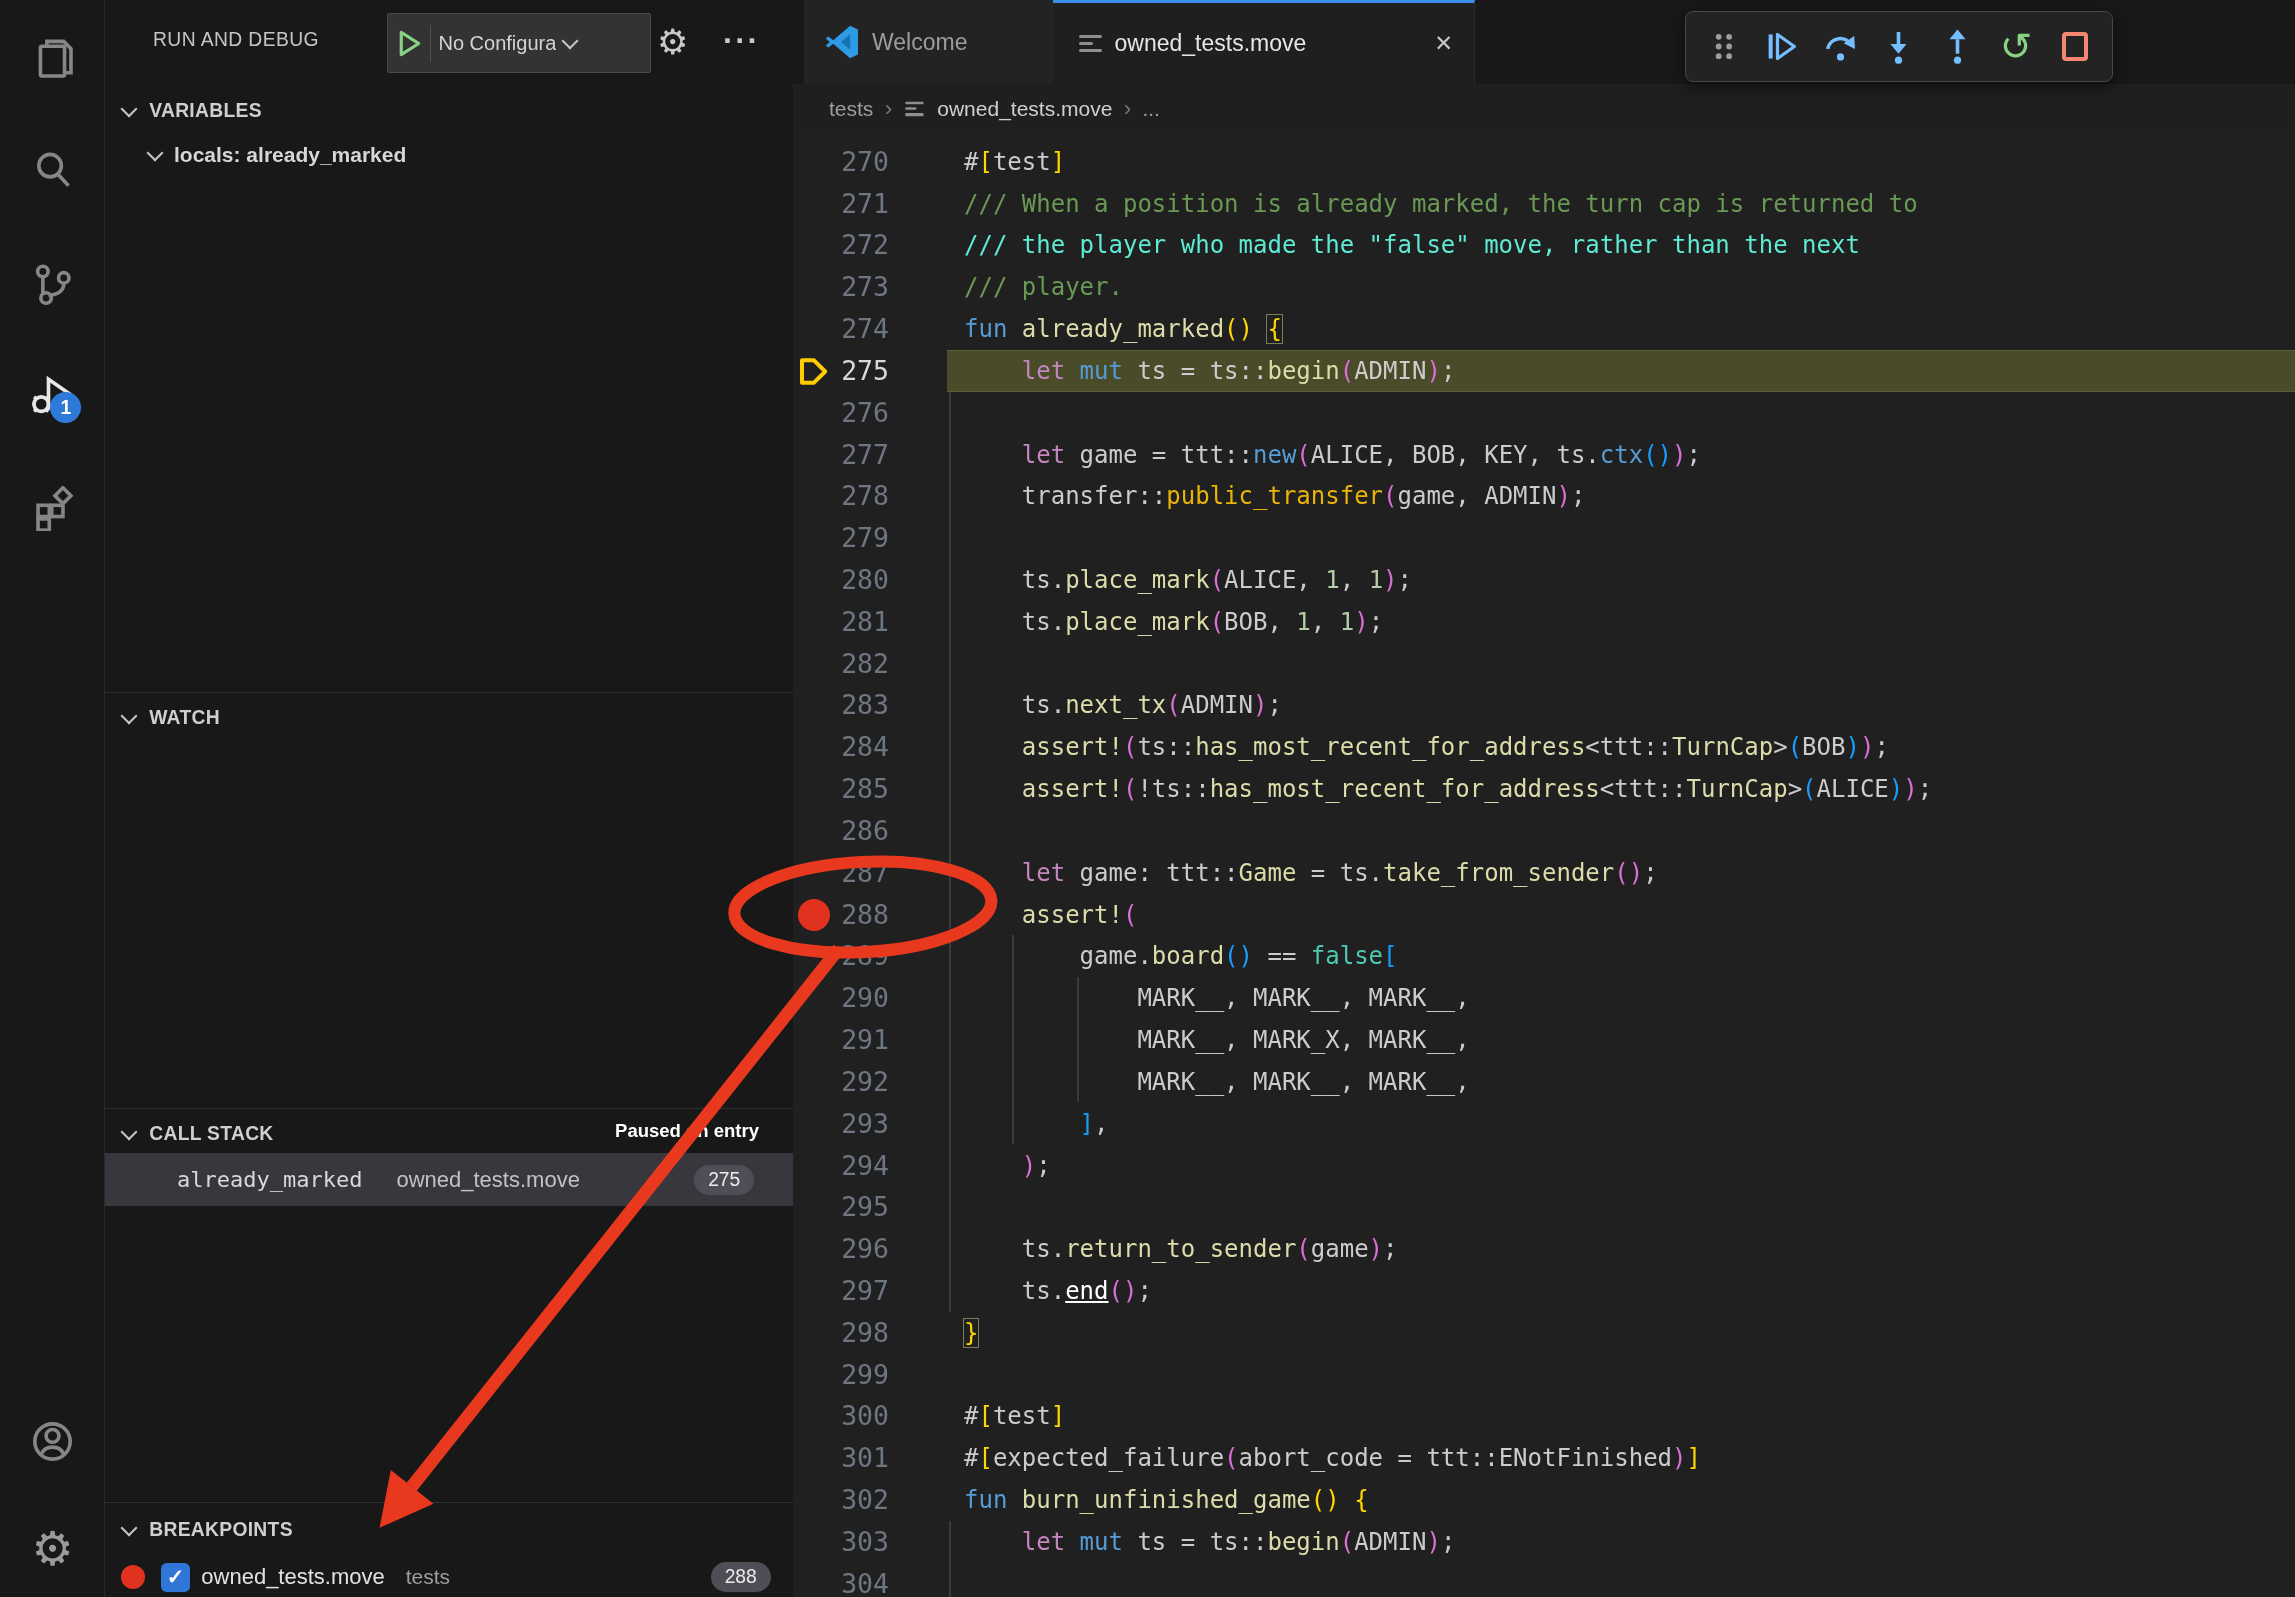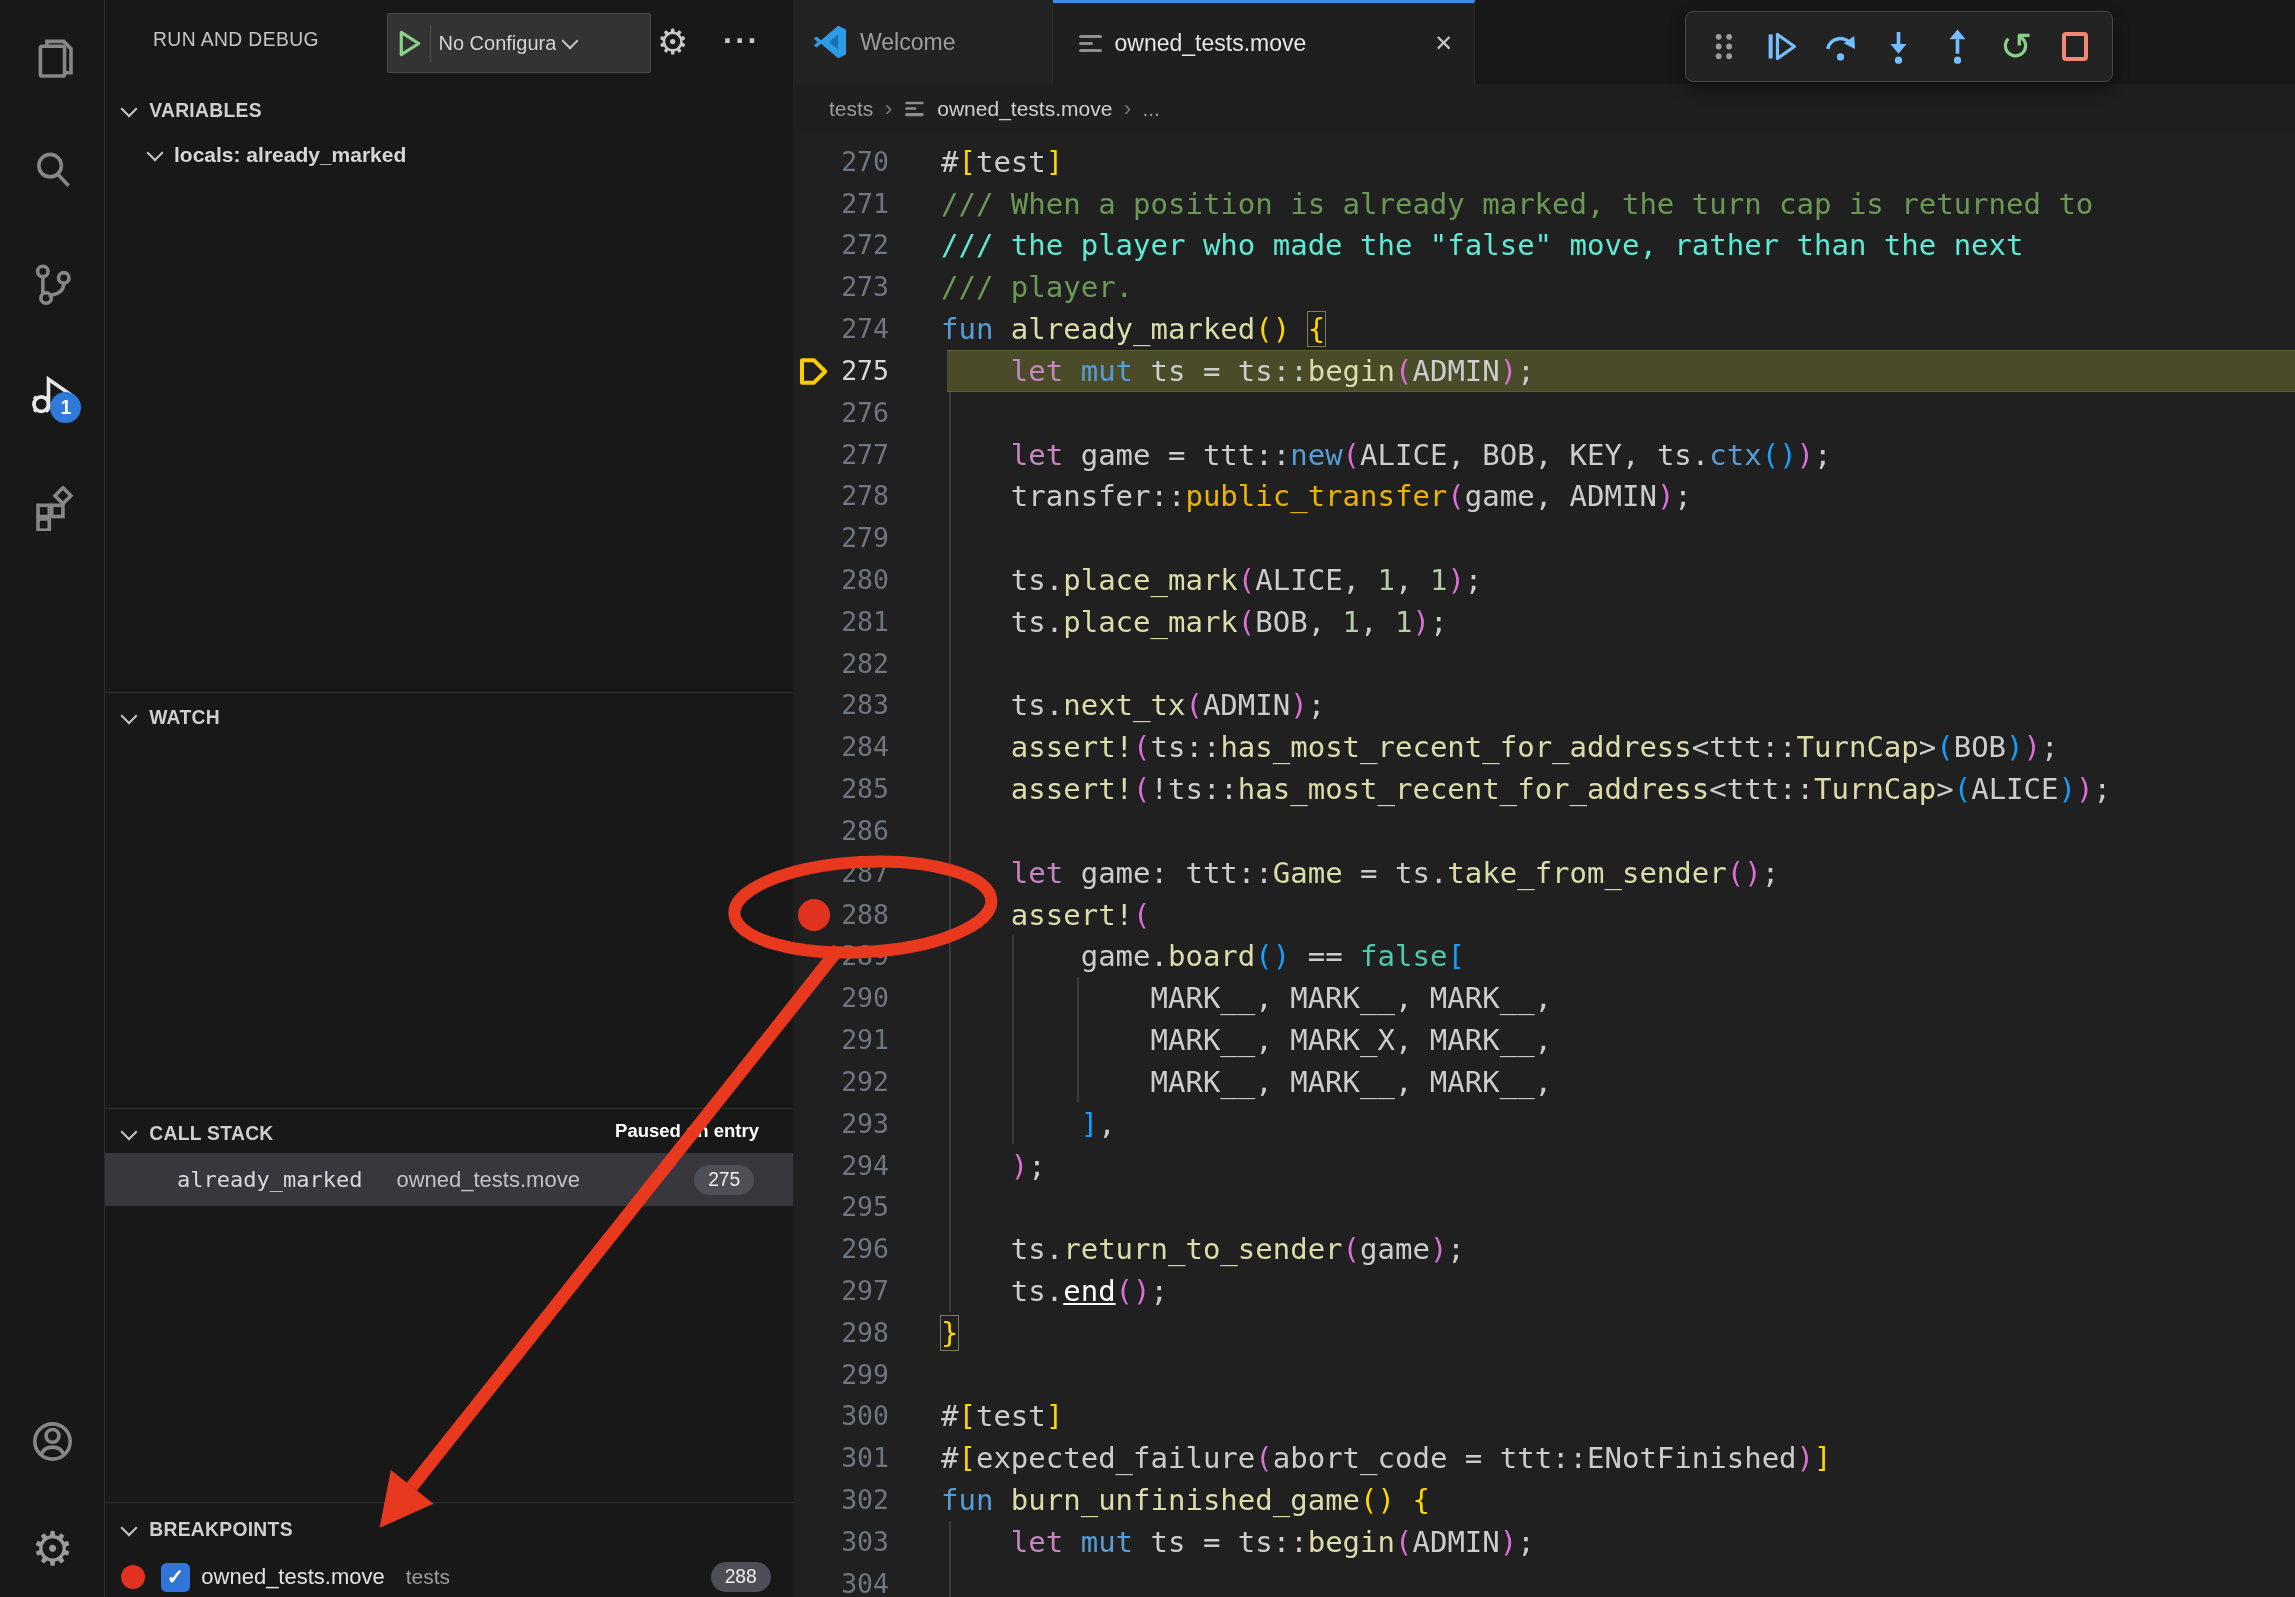--- a/index.html
+++ b/index.html
@@ -45,21 +45,21 @@
   .bp-check{margin-left:16px;width:29px;height:29px;border-radius:5.6px;background:#3076d9;color:#fff;font-size:21px;font-weight:bold;
             display:flex;align-items:center;justify-content:center;flex:none;}
   .bp-file{margin-left:11.3px;font-size:22px;color:#e2e2e2;}
   .bp-dir{margin-left:21px;font-size:21px;color:#9d9d9d;}
   .bp-row .pill{margin-right:22.5px;}
 
   
   .editor{position:absolute;left:792px;top:0;width:1503px;height:1597px;background:#202020;}
   .tabbar{position:absolute;left:0;top:0;width:1503px;height:84px;background:#181818;}
   .tab{position:absolute;top:0;height:84px;display:flex;align-items:center;}
-  .tab.welcome{left:0;width:261px;background:#232323;border-right:0.8px solid #2b2b2b;padding-left:21px;gap:13px;}
+  .tab.welcome{left:12px;width:261px;background:#232323;border-right:0.8px solid #2b2b2b;padding-left:21px;gap:13px;}
   .tab.welcome .tlabel{font-size:23px;color:#9d9d9d;}
   .tab.current{left:261px;width:422px;background:#1f1f1f;border-top:3.2px solid #3b8eea;border-right:0.8px solid #2b2b2b;padding-left:26px;gap:13px;}
   .tab.current .tlabel{font-size:23px;color:#e6e6e6;}
   .tab-close{margin-left:auto;margin-right:21px;color:#c5c5c5;font-size:22.5px;}
   .move-icon{display:inline-block;width:22.5px;}
   .move-icon i{display:block;height:3.2px;background:#8f8f8f;border-radius:1.6px;margin:4px 0;}
   .move-icon i:nth-child(2){width:13.7px;}
 
   .breadcrumb{position:absolute;left:0;top:84px;width:1503px;height:50px;background:#1f1f1f;display:flex;align-items:center;
               padding-left:37px;gap:11.3px;font-size:21px;color:#9d9d9d;}
@@ -68,21 +68,21 @@
 
   
   .indent-guide{position:absolute;width:1.6px;background:#3a3a3a;z-index:1;}
   .cl{position:absolute;left:0;width:1503px;height:42px;z-index:2;}
   .hlband{position:absolute;left:155px;right:0;top:0;bottom:0;background:#4a4b28;border-top:1.6px solid #5c5d31;border-bottom:1.6px solid #5c5d31;}
   .bpdot{position:absolute;left:6.4px;top:4.8px;width:32px;height:32px;border-radius:50%;background:#e0321f;}
   .curptr{position:absolute;left:6.4px;top:7.2px;width:32px;height:29px;}
   .lnum{position:absolute;left:0;top:0;width:97px;text-align:right;color:#6e7681;
         font-family:"DejaVu Sans Mono",monospace;font-size:26.5px;line-height:42px;}
   .lnum.cur{color:#d8d8d8;}
-  .ltxt{position:absolute;left:149px;top:0;font-family:"DejaVu Sans Mono",monospace;font-size:29px;line-height:42px;white-space:pre;}
+  .ltxt{position:absolute;left:172px;top:0;font-family:"DejaVu Sans Mono",monospace;font-size:24px;line-height:42px;white-space:pre;}
   .boxed{outline:1.2px solid #7c7c5a;}
 
   
   .dbg-toolbar{position:absolute;left:1685px;top:11.3px;width:428px;height:71px;background:#232324;border:0.8px solid #47474a;border-radius:8px;
                box-shadow:0 6.4px 14.5px rgba(0,0,0,.45);display:flex;align-items:center;justify-content:space-around;padding:0 8px;z-index:30;}
   .dbg-btn{width:39px;height:39px;display:flex;align-items:center;justify-content:center;}
   .dbg-btn svg{width:37px;height:37px;}
   .stop-box{width:26px;height:29px;border:4px solid #f48771;border-radius:4px;}
   .restart-glyph{font-size:39px;color:#89d185;line-height:39px;font-family:"DejaVu Sans",sans-serif;}
 

